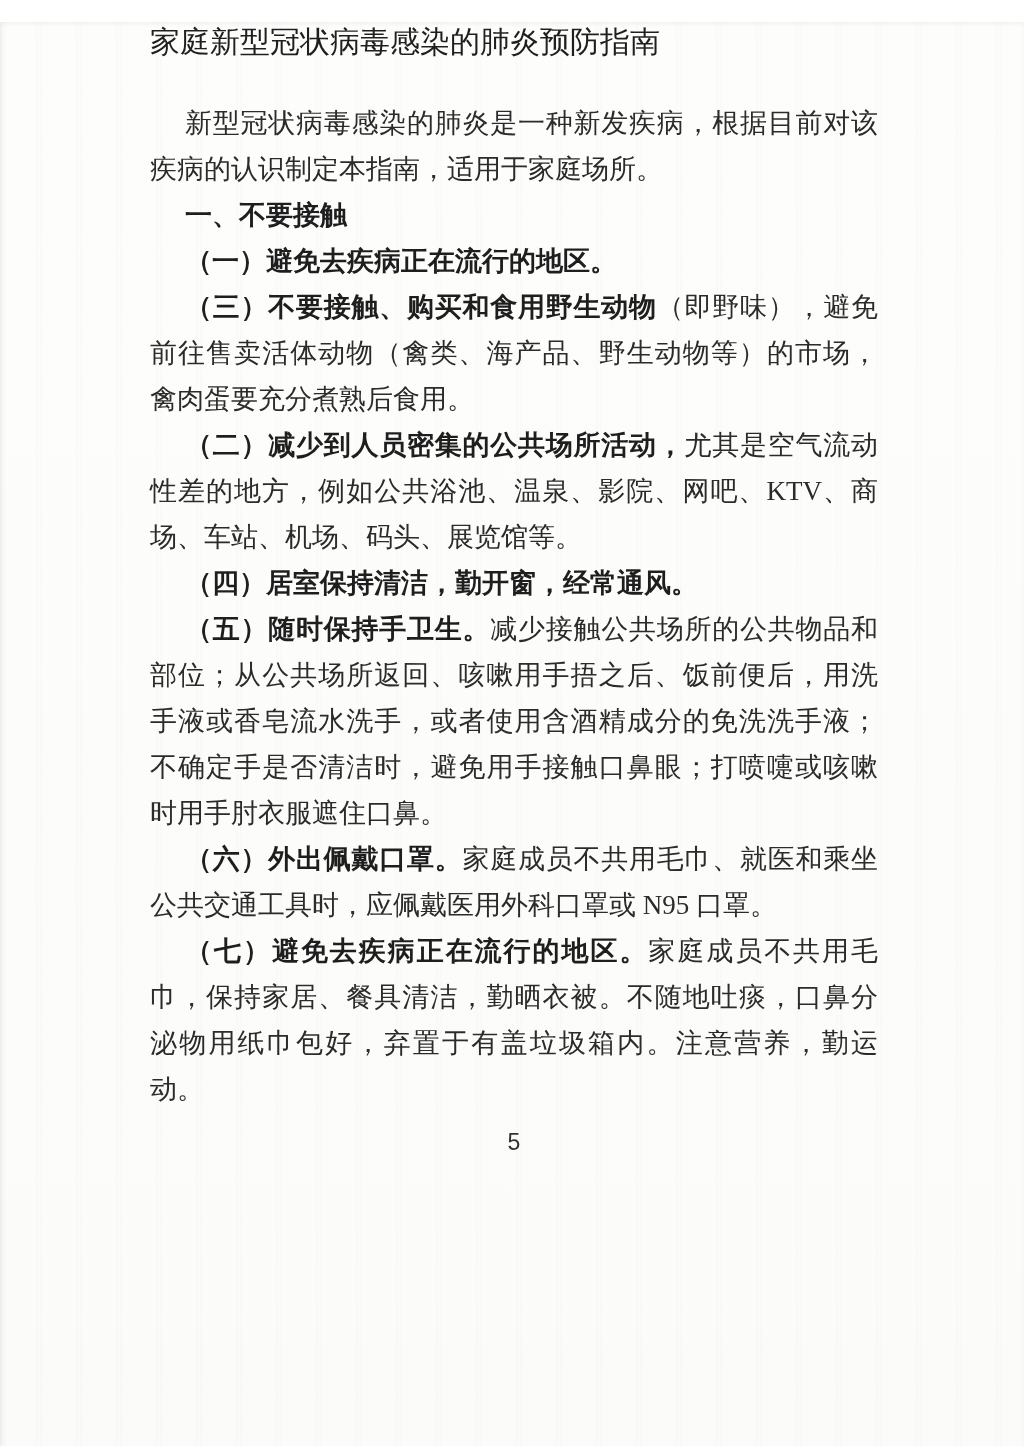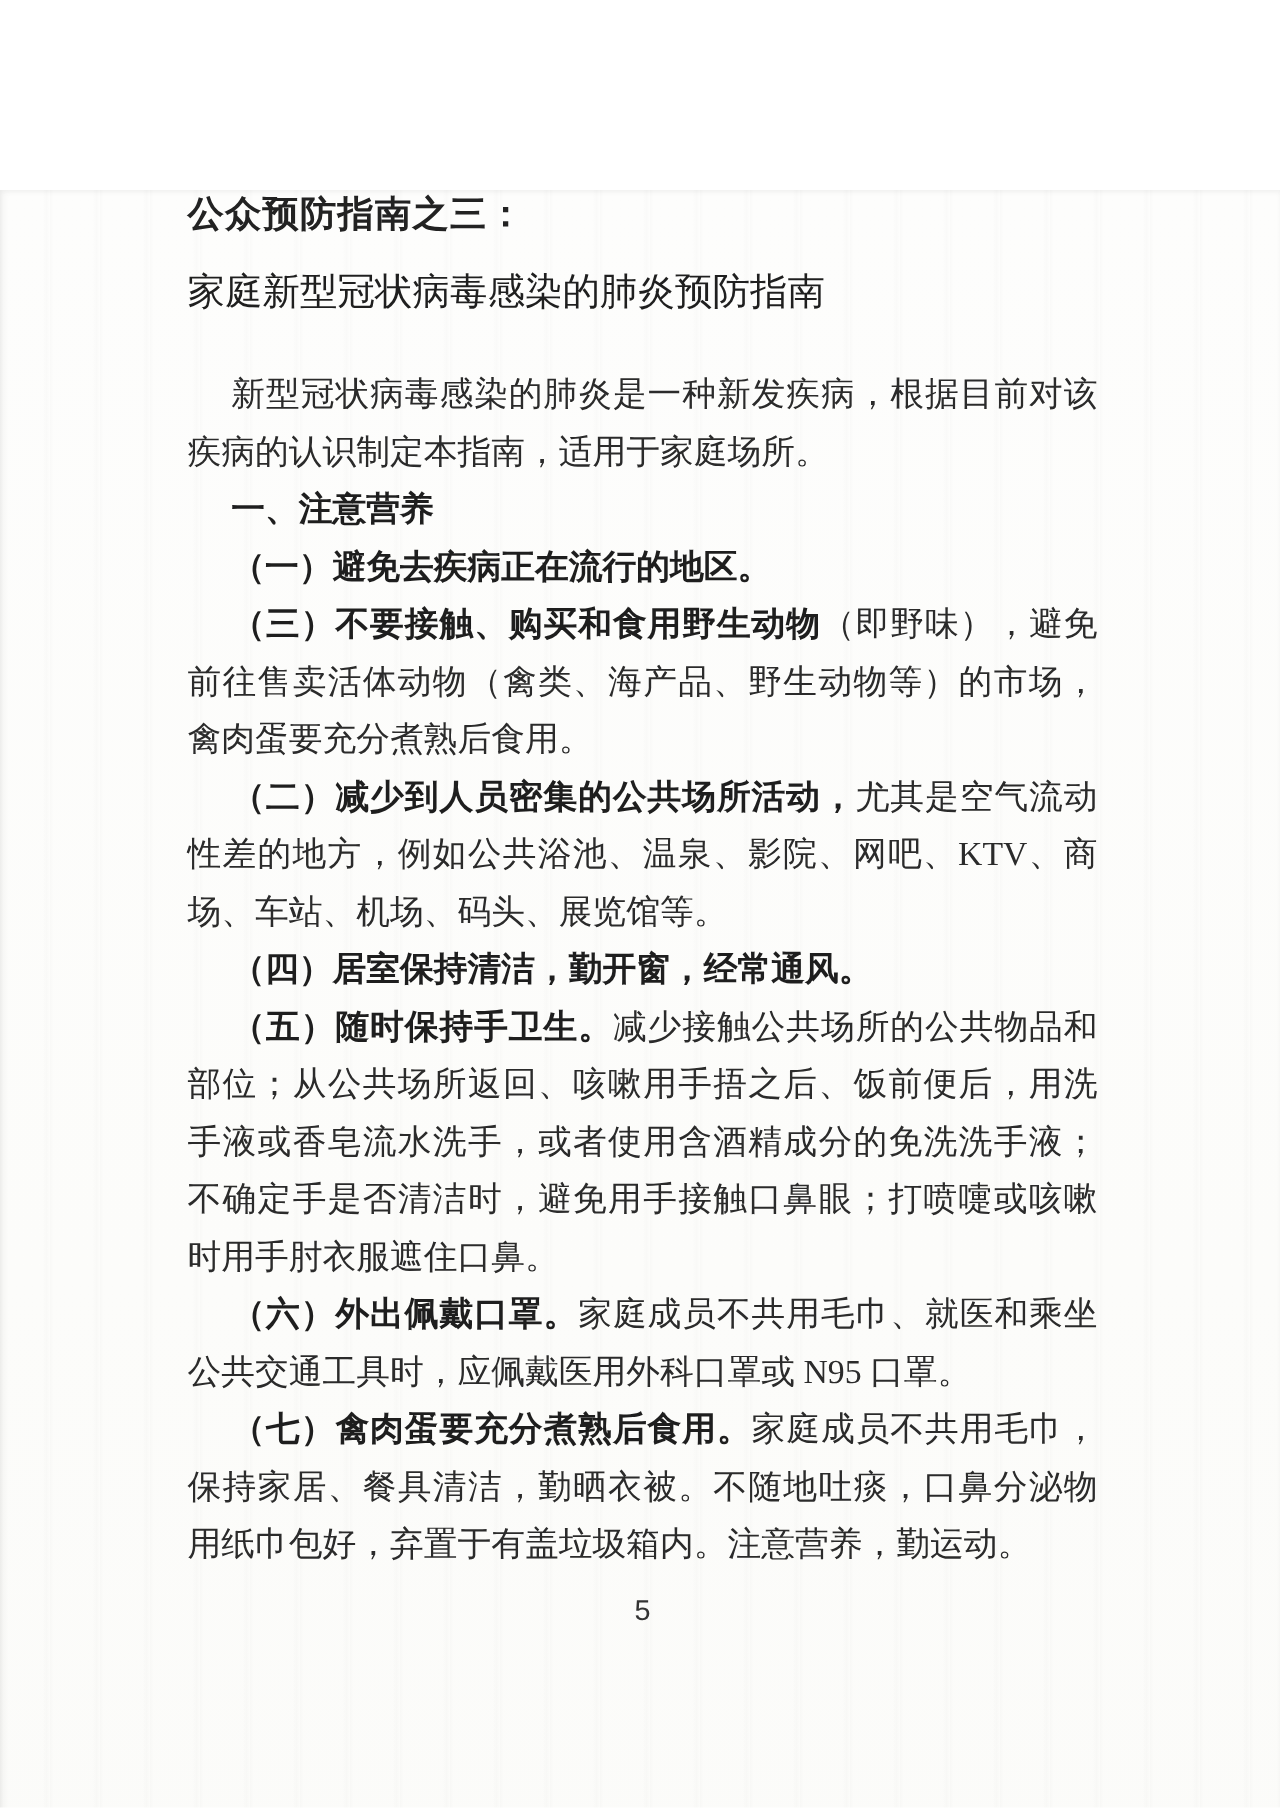--- a/index.html
+++ b/index.html
@@ -70,39 +70,38 @@
     color: #333;
     font-family: "Liberation Sans", "DejaVu Sans", sans-serif;
   }
 </style>
 </head>
 <body>
 
 <div class="page">
   <div class="content">
 
-    <h1 class="heading">公众预防指南之三：</h1>
 
     <h2 class="title">家庭新型冠状病毒感染的肺炎预防指南</h2>
 
     <p class="para intro">新型冠状病毒感染的肺炎是一种新发疾病，根据目前对该疾病的认识制定本指南，适用于家庭场所。</p>
 
-    <p class="para bold">一、注意营养</p>
+    <p class="para bold">一、不要接触</p>
 
     <p class="para"><span class="lead">（一）避免去疾病正在流行的地区。</span><span></span></p>
 
     <p class="para"><span class="lead">（三）不要接触、购买和食用野生动物</span><span>（即野味），避免前往售卖活体动物（禽类、海产品、野生动物等）的市场，禽肉蛋要充分煮熟后食用。</span></p>
 
     <p class="para"><span class="lead">（二）减少到人员密集的公共场所活动，</span><span>尤其是空气流动性差的地方，例如公共浴池、温泉、影院、网吧、KTV、商场、车站、机场、码头、展览馆等。</span></p>
 
     <p class="para"><span class="lead">（四）居室保持清洁，勤开窗，经常通风。</span><span></span></p>
 
     <p class="para"><span class="lead">（五）随时保持手卫生。</span><span>减少接触公共场所的公共物品和部位；从公共场所返回、咳嗽用手捂之后、饭前便后，用洗手液或香皂流水洗手，或者使用含酒精成分的免洗洗手液；不确定手是否清洁时，避免用手接触口鼻眼；打喷嚏或咳嗽时用手肘衣服遮住口鼻。</span></p>
 
     <p class="para"><span class="lead">（六）外出佩戴口罩。</span><span>家庭成员不共用毛巾、就医和乘坐公共交通工具时，应佩戴医用外科口罩或 N95 口罩。</span></p>
 
-    <p class="para"><span class="lead">（七）禽肉蛋要充分煮熟后食用。</span><span>家庭成员不共用毛巾，保持家居、餐具清洁，勤晒衣被。不随地吐痰，口鼻分泌物用纸巾包好，弃置于有盖垃圾箱内。注意营养，勤运动。</span></p>
+    <p class="para"><span class="lead">（七）避免去疾病正在流行的地区。</span><span>家庭成员不共用毛巾，保持家居、餐具清洁，勤晒衣被。不随地吐痰，口鼻分泌物用纸巾包好，弃置于有盖垃圾箱内。注意营养，勤运动。</span></p>
 
 
     <div class="page-number">5</div>
 
   </div>
 </div>
 
 </body></html>

